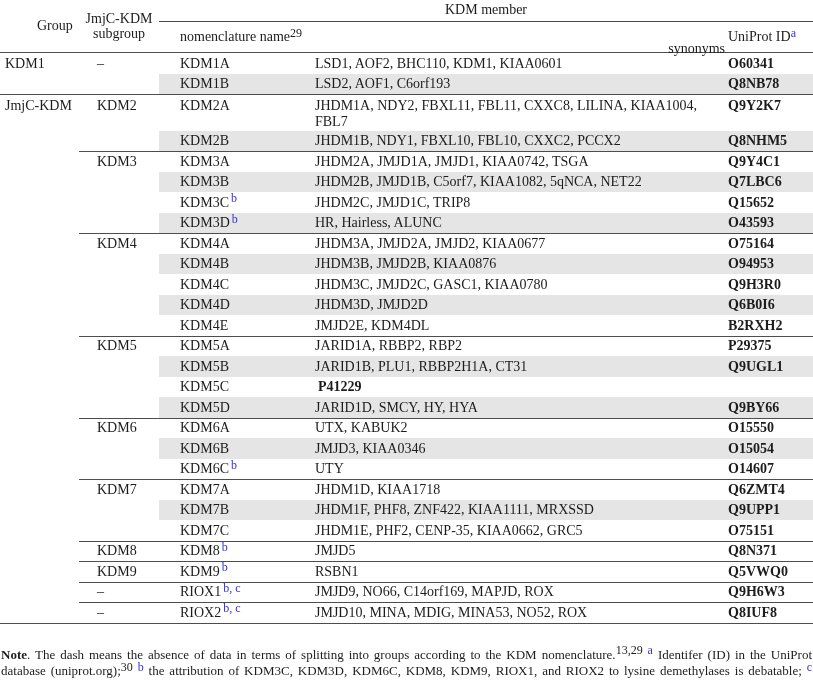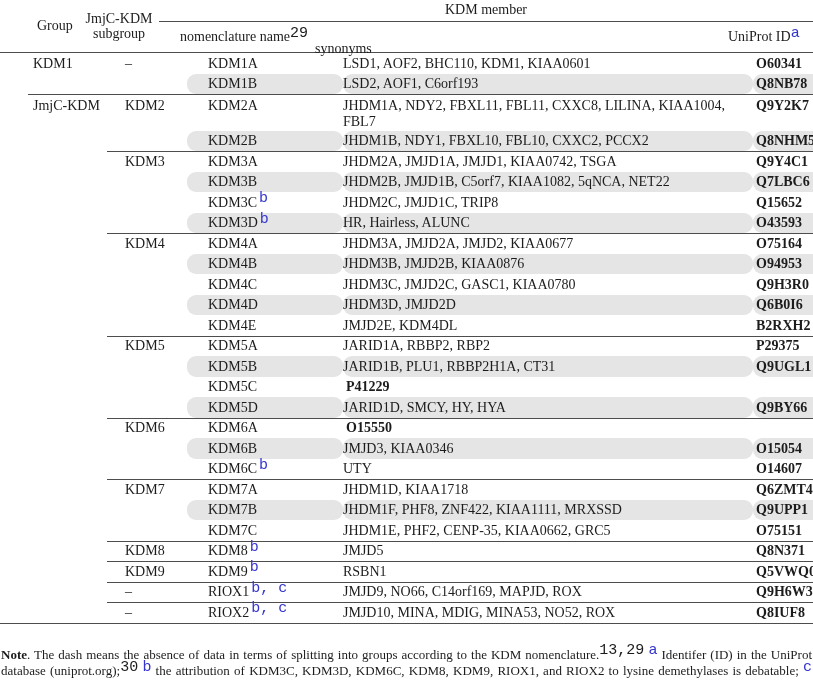--- a/index.html
+++ b/index.html
@@ -6,59 +6,57 @@
   .page {
     position: relative;
     width: 813px; height: 681px;
     overflow: hidden;
     background: #ffffff;
     font-family: "Liberation Serif", "DejaVu Serif", serif;
     font-size: 14px;
     color: #1c1c1c;
   }
   sup {
-    font-size: 15px;
+    font-size: 12px;
     line-height: 0;
     vertical-align: baseline;
     position: relative;
     top: -4.5px;
-    font-family: Liberation Mono, monospace;
   }
   .blue { color: #3535cd; }
 
   
   .thead {
     display: grid;
     grid-template-columns: 79px 80px 156px 410px 88px;
     grid-template-rows: 22px 30px;
     border-bottom: 1px solid #4d4d4d;
   }
   .h-group  { grid-area: 1 / 1 / 3 / 2; align-self: center; padding-left: 5px; margin-left: 32px; }
   .h-sub    { grid-area: 1 / 2 / 3 / 3; align-self: center; text-align: center; line-height: 15px; }
   .h-member { grid-area: 1 / 3 / 2 / 6; text-align: center; padding-top: 2px; border-bottom: 1px solid #4d4d4d; }
   .h-nom    { grid-area: 2 / 3 / 3 / 4; align-self: center; padding-left: 21px; }
-  .h-syn    { grid-area: 2 / 4 / 3 / 5; align-self: center; text-align: left; margin-top: 24px; }
+  .h-syn    { grid-area: 2 / 4 / 3 / 5; align-self: center; text-align: right; margin-top: 24px; }
   .h-uni    { grid-area: 2 / 5 / 3 / 6; align-self: center; padding-left: 3px; }
 
   
   .tbody { border-bottom: 1px solid #4d4d4d; }
   .trow {
     display: grid;
     grid-template-columns: 79px 80px 156px 410px 88px;
     min-height: 20.5px;
     position: relative;
-    margin-left: 28px;
   }
   .cell { padding-top: 2.5px; line-height: 16.5px; }
   .c1 { padding-left: 5px; }
   .c2 { padding-left: 18px; }
   .c3 { padding-left: 21px; }
   .c4 { padding-right: 8px; }
   .c5 { padding-left: 3px; font-weight: bold; }
-  .shaded .c3, .shaded .c4, .shaded .c5 { background: #e5e5e5; border-radius: 9px; }
+  .shaded .c3, .shaded .c4, .shaded .c5 { background: #e5e5e5; }
   .sep-group { border-top: 1px solid #4d4d4d; }
   .sep-sub::before {
     content: "";
     position: absolute;
     left: 79px; right: 0; top: 0;
     border-top: 1px solid #4d4d4d;
   }
   .nm-sup { margin-left: 2px; }
 
   
@@ -203,20 +201,21 @@
       <div class="cell c1"><span></span></div>
       <div class="cell c2"><span></span></div>
       <div class="cell c3"><span class="nm">KDM5D</span></div>
       <div class="cell c4"><span>JARID1D, SMCY, HY, HYA</span></div>
       <div class="cell c5"><span>Q9BY66</span></div>
     </div>
       <div class="trow sep-sub">
       <div class="cell c1"><span></span></div>
       <div class="cell c2"><span>KDM6</span></div>
       <div class="cell c3"><span class="nm">KDM6A</span></div>
+      <div class="cell c4"><span>UTX, KABUK2</span></div>
       <div class="cell c5"><span>O15550</span></div>
     </div>
       <div class="trow shaded">
       <div class="cell c1"><span></span></div>
       <div class="cell c2"><span></span></div>
       <div class="cell c3"><span class="nm">KDM6B</span></div>
       <div class="cell c4"><span>JMJD3, KIAA0346</span></div>
       <div class="cell c5"><span>O15054</span></div>
     </div>
       <div class="trow">

